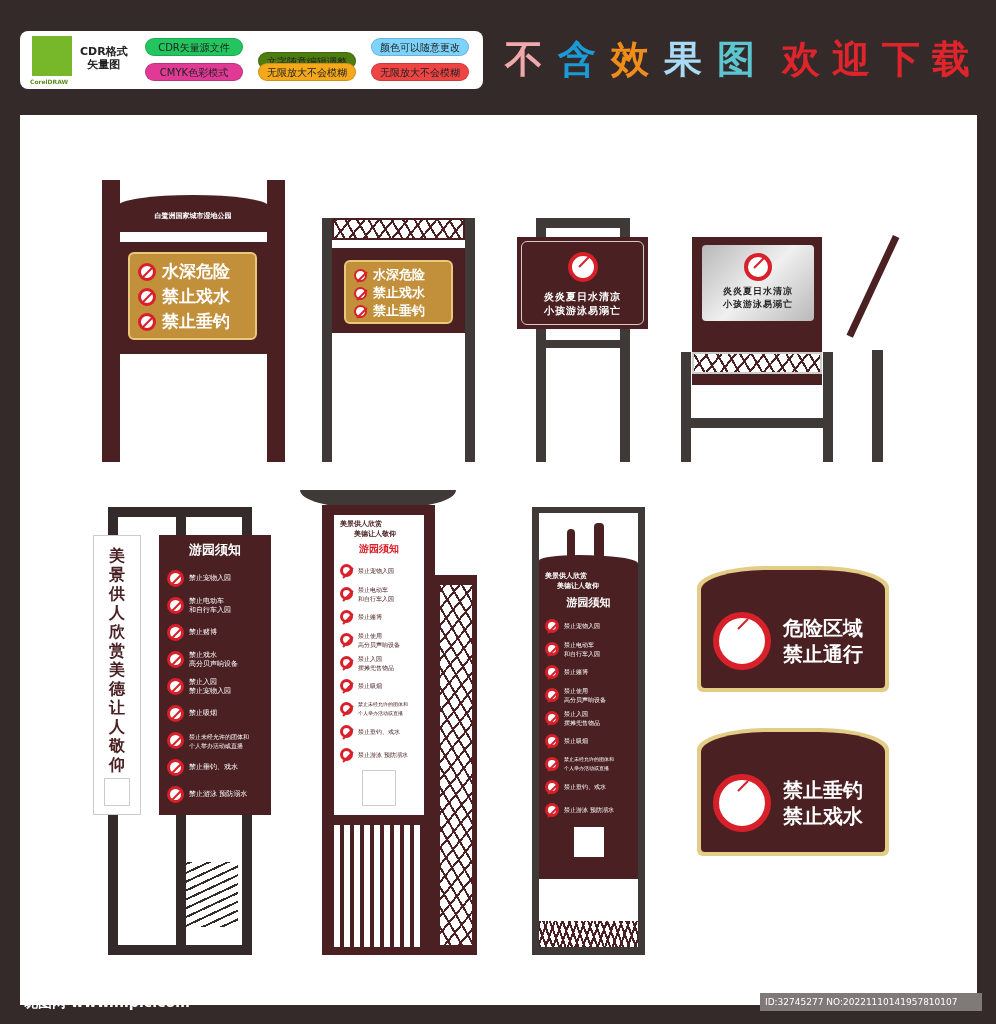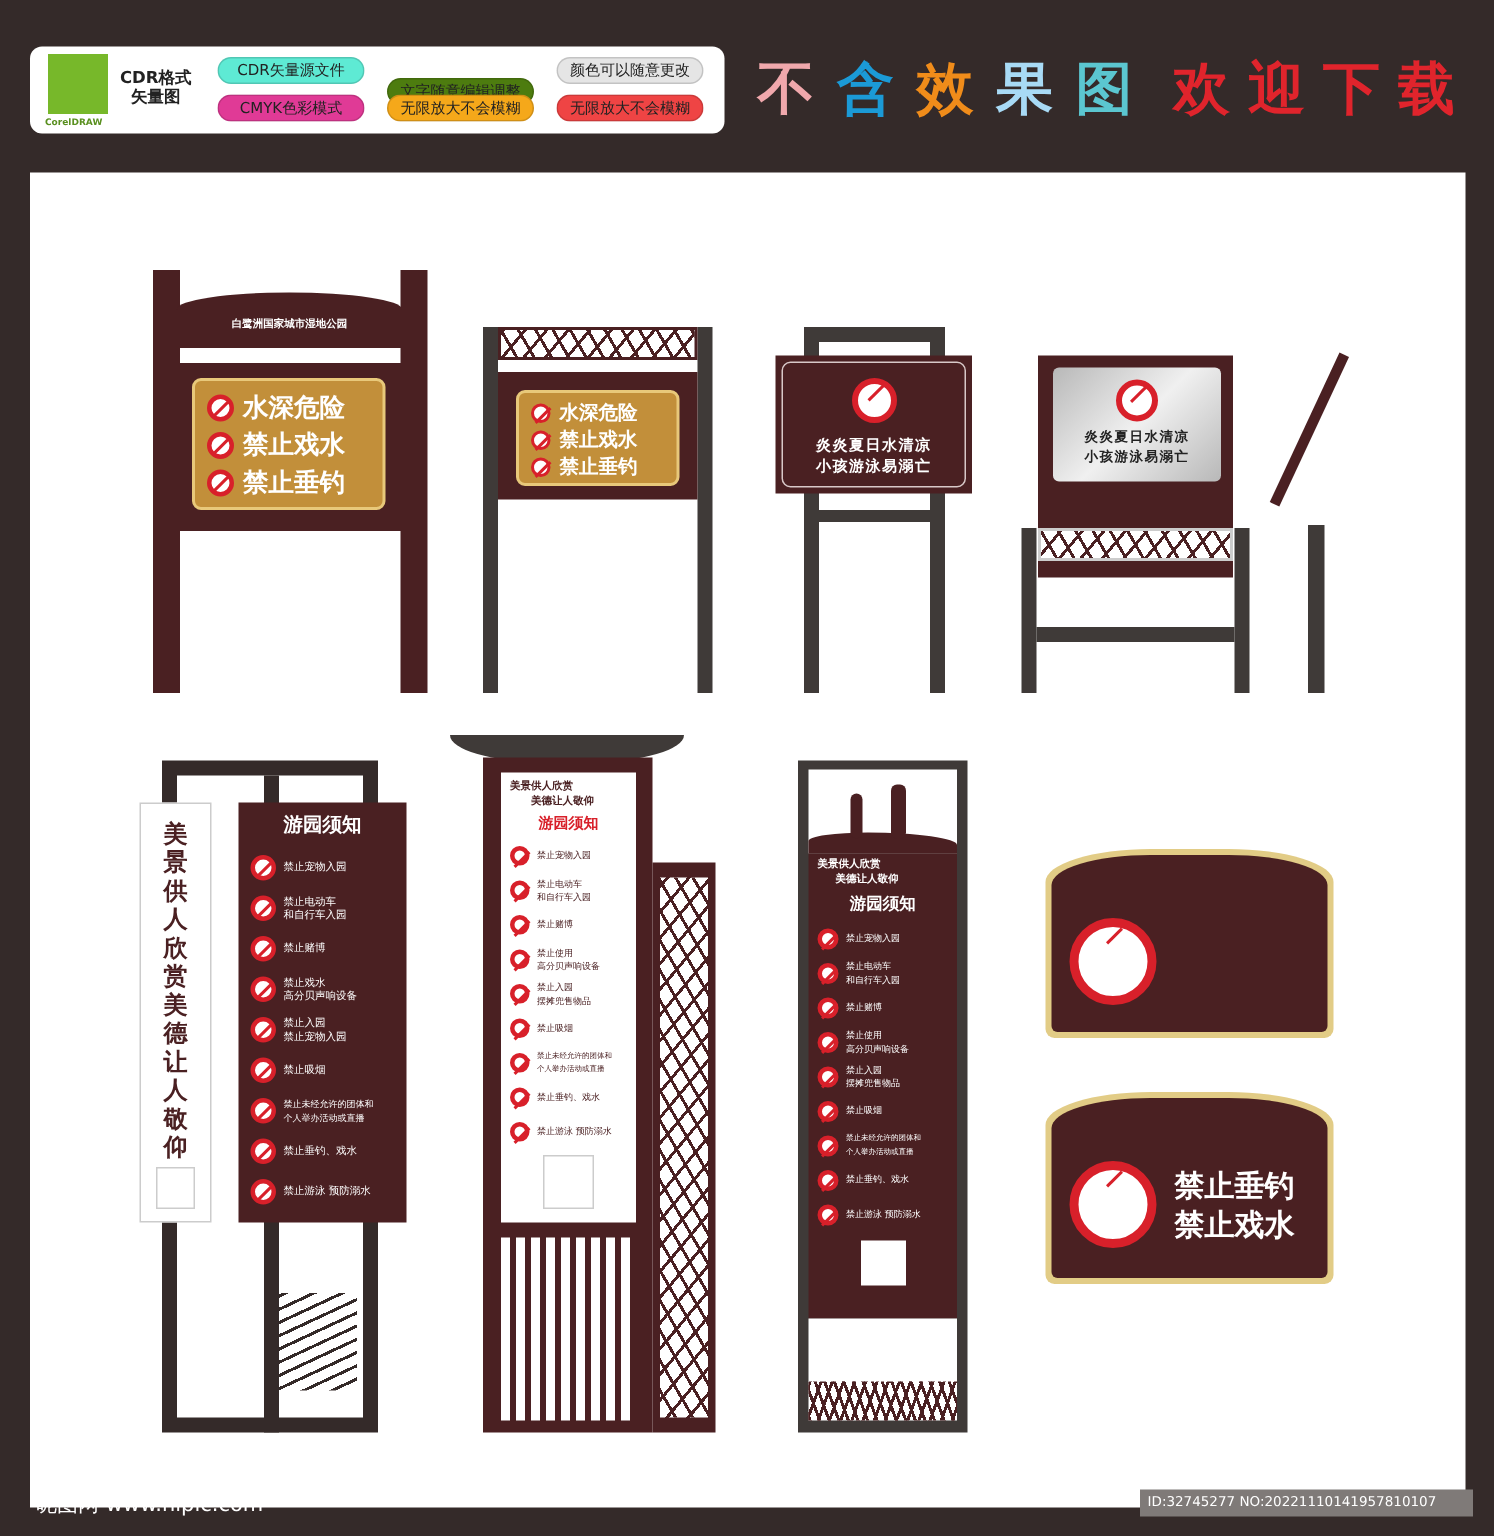--- a/index.html
+++ b/index.html
@@ -17,38 +17,38 @@
   .brown { background: #4a2022; }
   .grey { background: #3f3a38; }
   .gold { background: #c28f3a; border: 2px solid #e8c87a; border-radius: 6px; }
   .ring { width: 18px; height: 18px; border-radius: 50%; border: 3px solid #d8202a; background: #fff; position: relative; display: inline-block; }
   .ring::after { content: ""; position: absolute; left: 50%; top: -1px; width: 2px; height: 14px; background: #d8202a; transform: rotate(45deg); }
   .bigtxt { color: #fff; font-weight: bold; }
   .row { display: flex; align-items: center; gap: 6px; }
   .lat { background: repeating-linear-gradient(60deg, transparent 0 8px, #4a2022 8px 10px), repeating-linear-gradient(-50deg, #fff 0 9px, #4a2022 9px 11px); }
   .rules li { list-style: none; display: flex; align-items: center; gap: 5px; font-size: 7px; line-height: 9px; }
   .rules .ring { width: 17px; height: 17px; border-width: 3px; flex: none; }
-  .footer-l { left: 24px; top: 994px; font-size: 14px; color: #fff; font-weight: normal; }
+  .footer-l { left: 24px; top: 994px; font-size: 14px; color: #fff; font-weight: bold; }
   .footer-r { left: 760px; top: 993px; width: 222px; height: 18px; background: #7f7a78; font-size: 9px; color: #fff; line-height: 18px; padding-left: 5px; }
 </style>
 </head>
 <body>
 
 <div class="abs hdr-box"></div>
 <div class="abs logo"></div>
 <div class="abs logo-cap">CorelDRAW</div>
 <div class="abs cdr-t">
   <div>CDR格式</div>
   <div>矢量图</div>
 </div>
-<div class="abs pill" style="left:145px;top:38px;background:#5eead4;">CDR矢量源文件</div>
+<div class="abs pill" style="left:145px;top:38px;background:#22c55e;">CDR矢量源文件</div>
 <div class="abs pill" style="left:145px;top:63px;background:#e03a96;">CMYK色彩模式</div>
 <div class="abs pill" style="left:258px;top:52px;background:#4d7c0f;">文字随意编辑调整</div>
 <div class="abs pill" style="left:258px;top:63px;background:#f5a81a;">无限放大不会模糊</div>
-<div class="abs pill" style="left:371px;top:38px;background:#e5e5e5;">颜色可以随意更改</div>
+<div class="abs pill" style="left:371px;top:38px;background:#7dd3fc;">颜色可以随意更改</div>
 <div class="abs pill" style="left:371px;top:63px;background:#ef4444;">无限放大不会模糊</div>
 
 <div class="abs slogan" style="left:505px;color:#f0a8ac">不</div>
 <div class="abs slogan" style="left:558px;color:#1b9ad6">含</div>
 <div class="abs slogan" style="left:611px;color:#f08c1a">效</div>
 <div class="abs slogan" style="left:664px;color:#a8daf5">果</div>
 <div class="abs slogan" style="left:717px;color:#5bc6d0">图</div>
 <div class="abs slogan" style="left:782px;color:#e0242c">欢</div>
 <div class="abs slogan" style="left:832px;color:#e0242c">迎</div>
 <div class="abs slogan" style="left:882px;color:#e0242c">下</div>
@@ -293,20 +293,24 @@
   <div style="width:30px;height:30px;background:#fff;margin:6px auto 0;"></div>
 </div>
 <div class="abs" style="left:539px;top:879px;width:99px;height:68px;background:#fff;">
   <div style="position:absolute;left:0;bottom:0;width:99px;height:26px;background:repeating-linear-gradient(70deg,#4a2022 0 2px,transparent 2px 6px),repeating-linear-gradient(110deg,#4a2022 0 2px,transparent 2px 7px);"></div>
 </div>
 
 <div class="abs" style="left:697px;top:566px;width:192px;height:126px;background:#e2cc86;border-radius:70px 70px 6px 6px / 22px 22px 6px 6px;"></div>
 <div class="abs brown" style="left:701px;top:570px;width:184px;height:118px;border-radius:66px 66px 4px 4px / 20px 20px 4px 4px;">
   <div class="row" style="position:absolute;left:12px;top:42px;gap:12px;">
     <span class="ring" style="width:58px;height:58px;border-width:6px"></span>
+    <div>
+      <div class="bigtxt" style="font-size:20px;line-height:26px">危险区域</div>
+      <div class="bigtxt" style="font-size:20px;line-height:26px">禁止通行</div>
+    </div>
   </div>
 </div>
 
 <div class="abs" style="left:697px;top:728px;width:192px;height:128px;background:#e2cc86;border-radius:70px 70px 6px 6px / 22px 22px 6px 6px;"></div>
 <div class="abs brown" style="left:701px;top:732px;width:184px;height:120px;border-radius:66px 66px 4px 4px / 20px 20px 4px 4px;">
   <div class="row" style="position:absolute;left:12px;top:42px;gap:12px;">
     <span class="ring" style="width:58px;height:58px;border-width:6px"></span>
     <div>
       <div class="bigtxt" style="font-size:20px;line-height:26px">禁止垂钓</div>
       <div class="bigtxt" style="font-size:20px;line-height:26px">禁止戏水</div>

